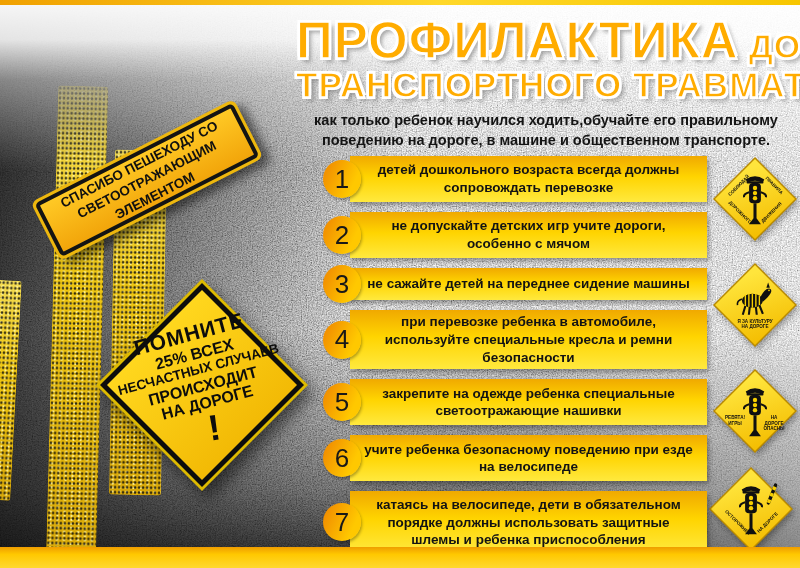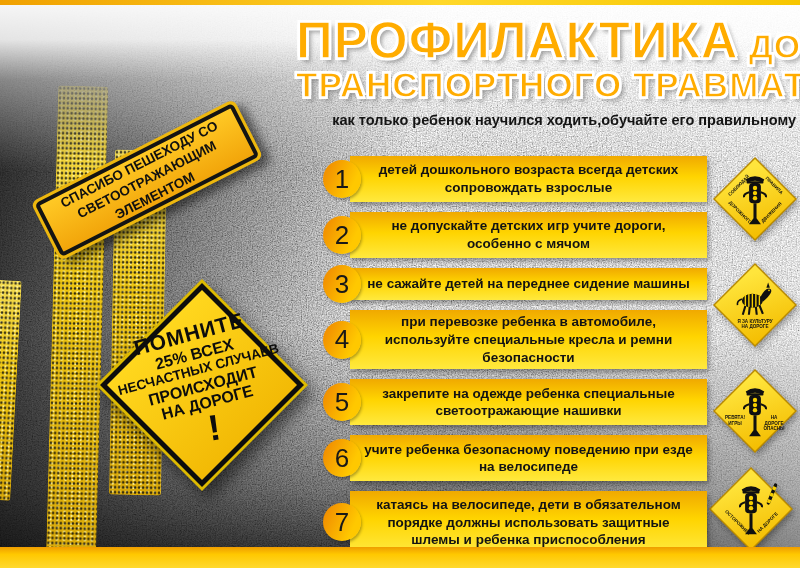--- a/index.html
+++ b/index.html
@@ -31,21 +31,21 @@
   .bottombar{position:absolute;left:0;top:547px;width:800px;height:21px;z-index:6;
     background:linear-gradient(180deg,#EF9D00 0%,#FFC800 35%,#FFD92E 100%);}
   
   .head{position:absolute;left:296px;top:14px;width:500px;text-align:center;z-index:5;}
   .title{font-weight:700;color:#FFAC00;letter-spacing:1px;line-height:1.04;white-space:nowrap;
     -webkit-text-stroke:1.3px #fff;
     text-shadow:-2px -2px 0 #fff,2px -2px 0 #fff,-2px 2px 0 #fff,2px 2px 0 #fff,4px 4px 4px rgba(95,95,95,0.55);}
   .title .w1{font-size:51px;}
   .title .w2{font-size:34px;margin-left:10px;}
   .title .l2{font-size:35px;}
-  .intro{margin-top:8px;color:#141414;font-weight:700;font-size:14.5px;line-height:1.32;text-align:right;}
+  .intro{margin-top:8px;color:#141414;font-weight:700;font-size:14.5px;line-height:1.32;}
   .intro div{white-space:nowrap;}
   
   .rules{position:absolute;left:323px;top:156px;width:384px;z-index:5;display:flex;flex-direction:column;gap:10px;}
   .rule{position:relative;}
   .rule-bar{margin-left:27px;min-height:46px;display:flex;align-items:center;justify-content:center;
     padding:3px 12px;box-sizing:border-box;text-align:center;
     background:linear-gradient(180deg,#F0A900 0%,#FFD400 45%,#FFE93E 100%);
     box-shadow:2px 3px 5px rgba(0,0,0,0.35);
     font-weight:700;font-size:13.5px;line-height:1.32;color:#131313;}
   .rule.h1 .rule-bar{min-height:32px;}
@@ -154,28 +154,29 @@
   <div class="topbar"></div>
   <div class="bottombar"></div>
 
   <div class="head">
     <div class="title">
       <div><span class="w1">ПРОФИЛАКТИКА</span><span class="w2">ДОРОЖНО -</span></div>
       <div class="l2">ТРАНСПОРТНОГО ТРАВМАТИЗМА</div>
     </div>
     <div class="intro">
       <div>как только ребенок научился ходить,обучайте его правильному</div>
+      <div>поведению на дороге, в машине и общественном транспорте.</div>
     </div>
   </div>
 
   <div class="rules">
     <div class="rule">
       <div class="rule-num">1</div>
       <div class="rule-bar">
-          <span>детей дошкольного возраста всегда детских сопровождать взрослые</span>
+          <span>детей дошкольного возраста всегда должны сопровождать перевозке</span>
         </div>
     </div>
     <div class="rule">
       <div class="rule-num">2</div>
       <div class="rule-bar">
           <span>не допускайте детских игр учите дороги, особенно с мячом</span>
         </div>
     </div>
     <div class="rule h1">
       <div class="rule-num">3</div>

